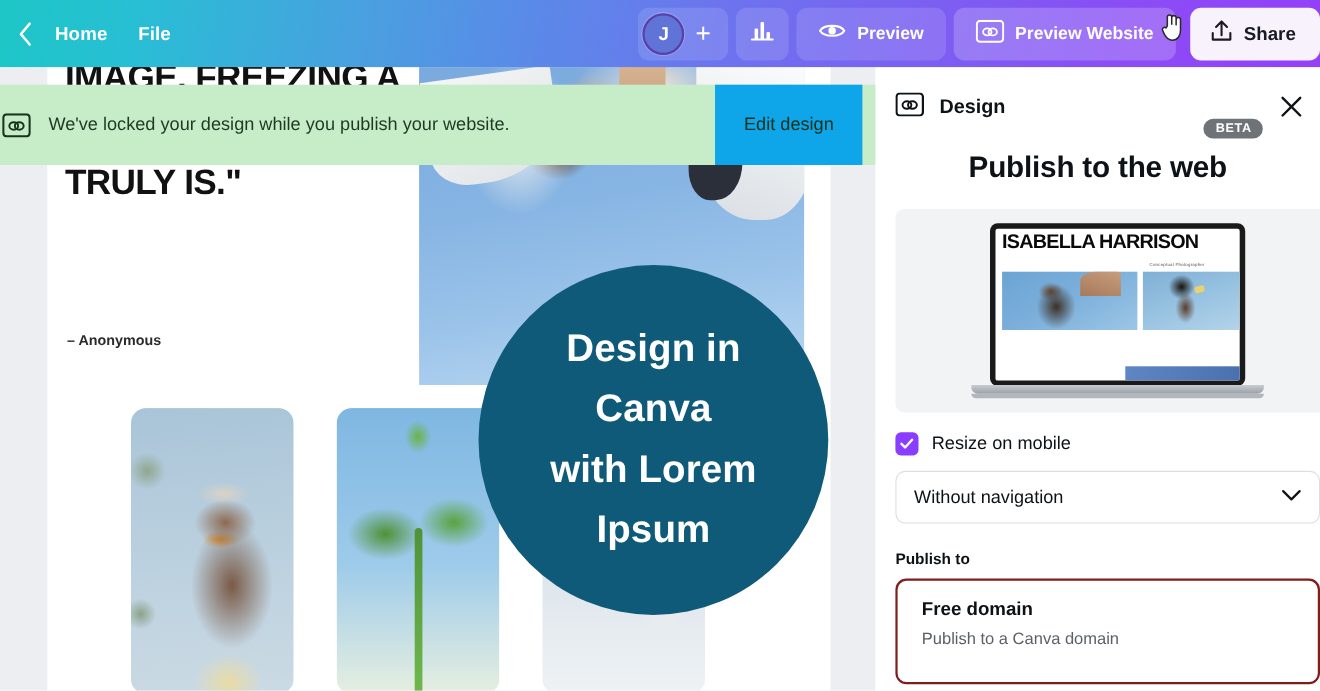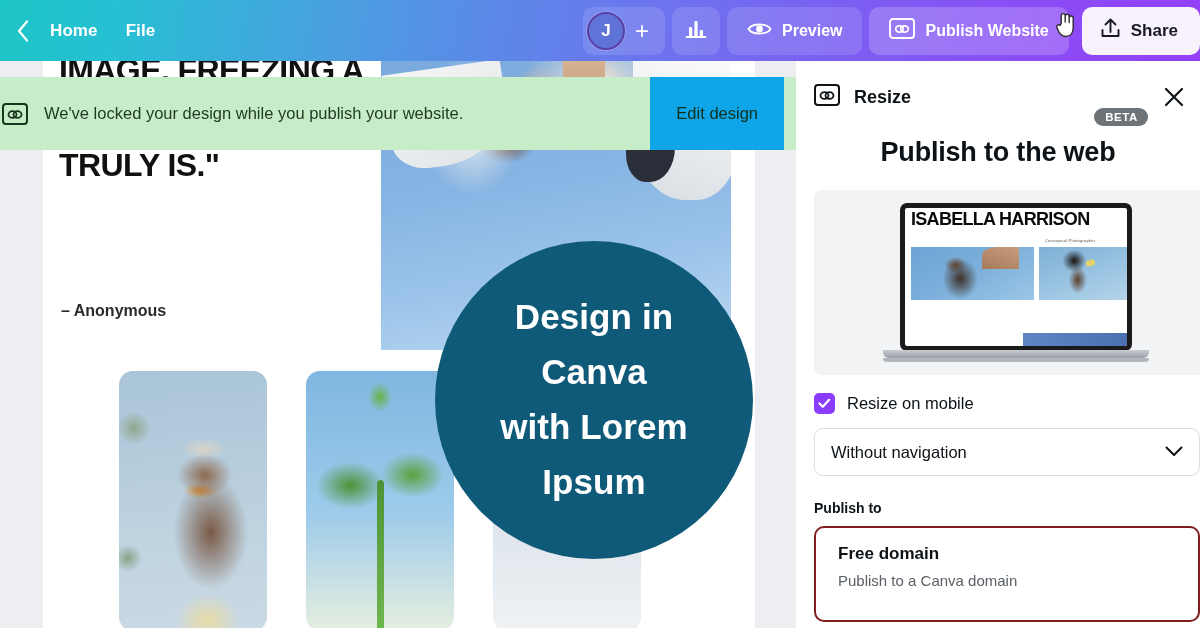--- a/index.html
+++ b/index.html
@@ -101,21 +101,21 @@
     background: #ffffff;
   }
   .quote {
     position: absolute; left: 16px; top: -6px; width: 330px;
     font-family: "Liberation Sans", sans-serif;
     font-weight: 700; font-size: 32px; line-height: 0.99;
     letter-spacing: -0.6px; color: #111111; text-transform: uppercase;
   }
   .quote-attr {
     position: absolute; left: 18px; top: 241px;
-    font-size: 16px; font-weight: 600; color: #2a2a2a;
+    font-size: 13px; font-weight: 600; color: #2a2a2a;
   }
 
   
   .photo-sky {
     position: absolute; left: 338px; top: 0px; width: 350px; height: 289px;
     background:
       radial-gradient(ellipse 120px 70px at 62% 6%, #e8e2da 0%, rgba(232,226,218,0) 62%),
       radial-gradient(ellipse 80px 110px at 26% 22%, #f0f0ee 0%, rgba(240,240,238,0) 64%),
       radial-gradient(ellipse 70px 90px at 88% 30%, #f2f3f5 0%, rgba(242,243,245,0) 60%),
       radial-gradient(ellipse 46px 52px at 45% 14%, #caa98c 0%, rgba(202,169,140,0) 70%),
@@ -366,21 +366,21 @@
 
   <div class="panel">
     <div class="panel-head">
       <span>
         <svg width="26" height="22" viewBox="0 0 26 22">
             <rect x="1" y="1" width="24" height="20" rx="3" fill="none" stroke="#0d1216" stroke-width="2"></rect>
             <ellipse cx="10.5" cy="11.5" rx="4" ry="3.4" fill="none" stroke="#0d1216" stroke-width="1.8"></ellipse>
             <ellipse cx="15.5" cy="11.5" rx="4" ry="3.4" fill="none" stroke="#0d1216" stroke-width="1.8"></ellipse>
           </svg>
       </span>
-      <span class="panel-head-title">Resize</span>
+      <span class="panel-head-title">Design</span>
       <span class="beta-badge">BETA</span>
       <span class="panel-close">
         <svg width="22" height="22" viewBox="0 0 22 22">
             <path d="M3 3 L19 19 M19 3 L3 19" stroke="#0d1216" stroke-width="2.2" stroke-linecap="round"></path>
           </svg>
       </span>
     </div>
 
     <div class="panel-title">Publish to the web</div>
 
@@ -481,21 +481,21 @@
       </div>
 
       <div class="pill-btn strong">
         <span>
           <svg width="26" height="21" viewBox="0 0 26 21">
               <rect x="1" y="1" width="24" height="19" rx="3" fill="none" stroke="#ffffff" stroke-width="1.9"></rect>
               <ellipse cx="10.5" cy="11" rx="3.8" ry="3.2" fill="none" stroke="#ffffff" stroke-width="1.7"></ellipse>
               <ellipse cx="15.5" cy="11" rx="3.8" ry="3.2" fill="none" stroke="#ffffff" stroke-width="1.7"></ellipse>
             </svg>
         </span>
-        <span>Publish Website</span>
+        <span>Preview Website</span>
       </div>
 
       <div class="share-btn">
         <span>
           <svg width="21" height="22" viewBox="0 0 21 22">
               <path d="M10.5 15 V2.5 M5.5 7.5 L10.5 2.5 L15.5 7.5" fill="none" stroke="#1a1b21" stroke-width="1.9" stroke-linecap="round" stroke-linejoin="round"></path>
               <path d="M2.5 13 V19 H18.5 V13" fill="none" stroke="#1a1b21" stroke-width="1.9" stroke-linecap="round" stroke-linejoin="round"></path>
             </svg>
         </span>
         <span>Share</span>

